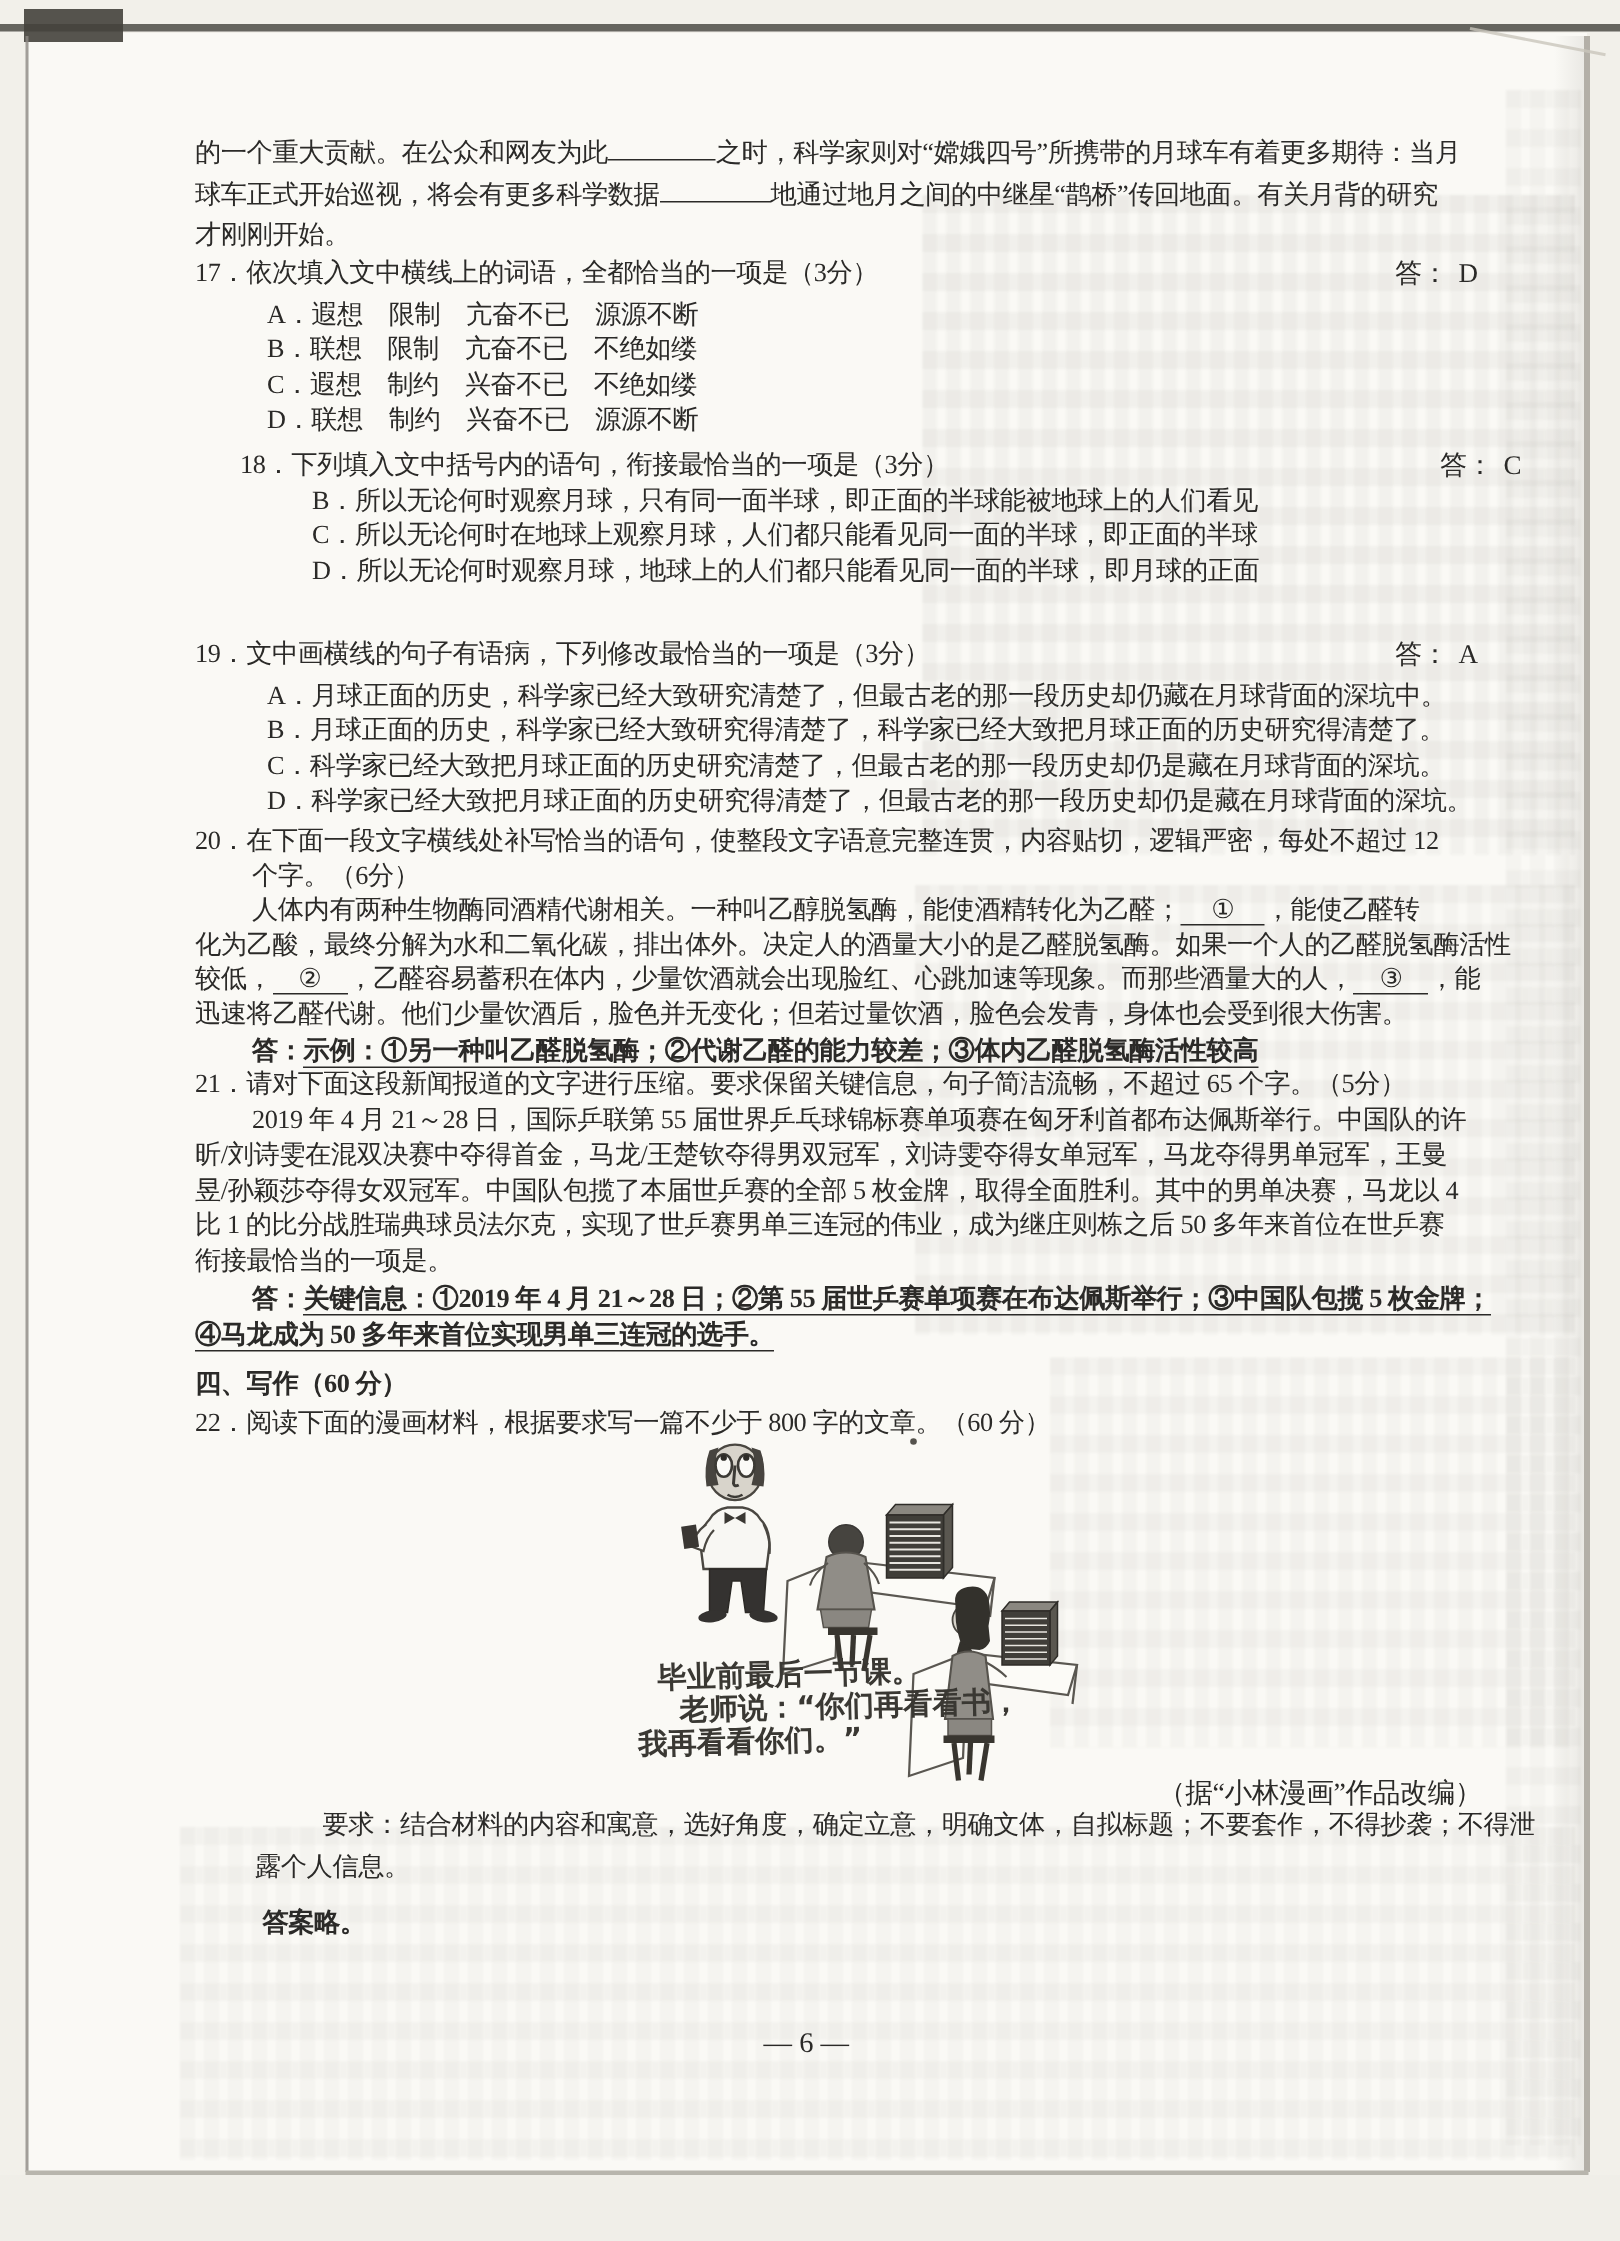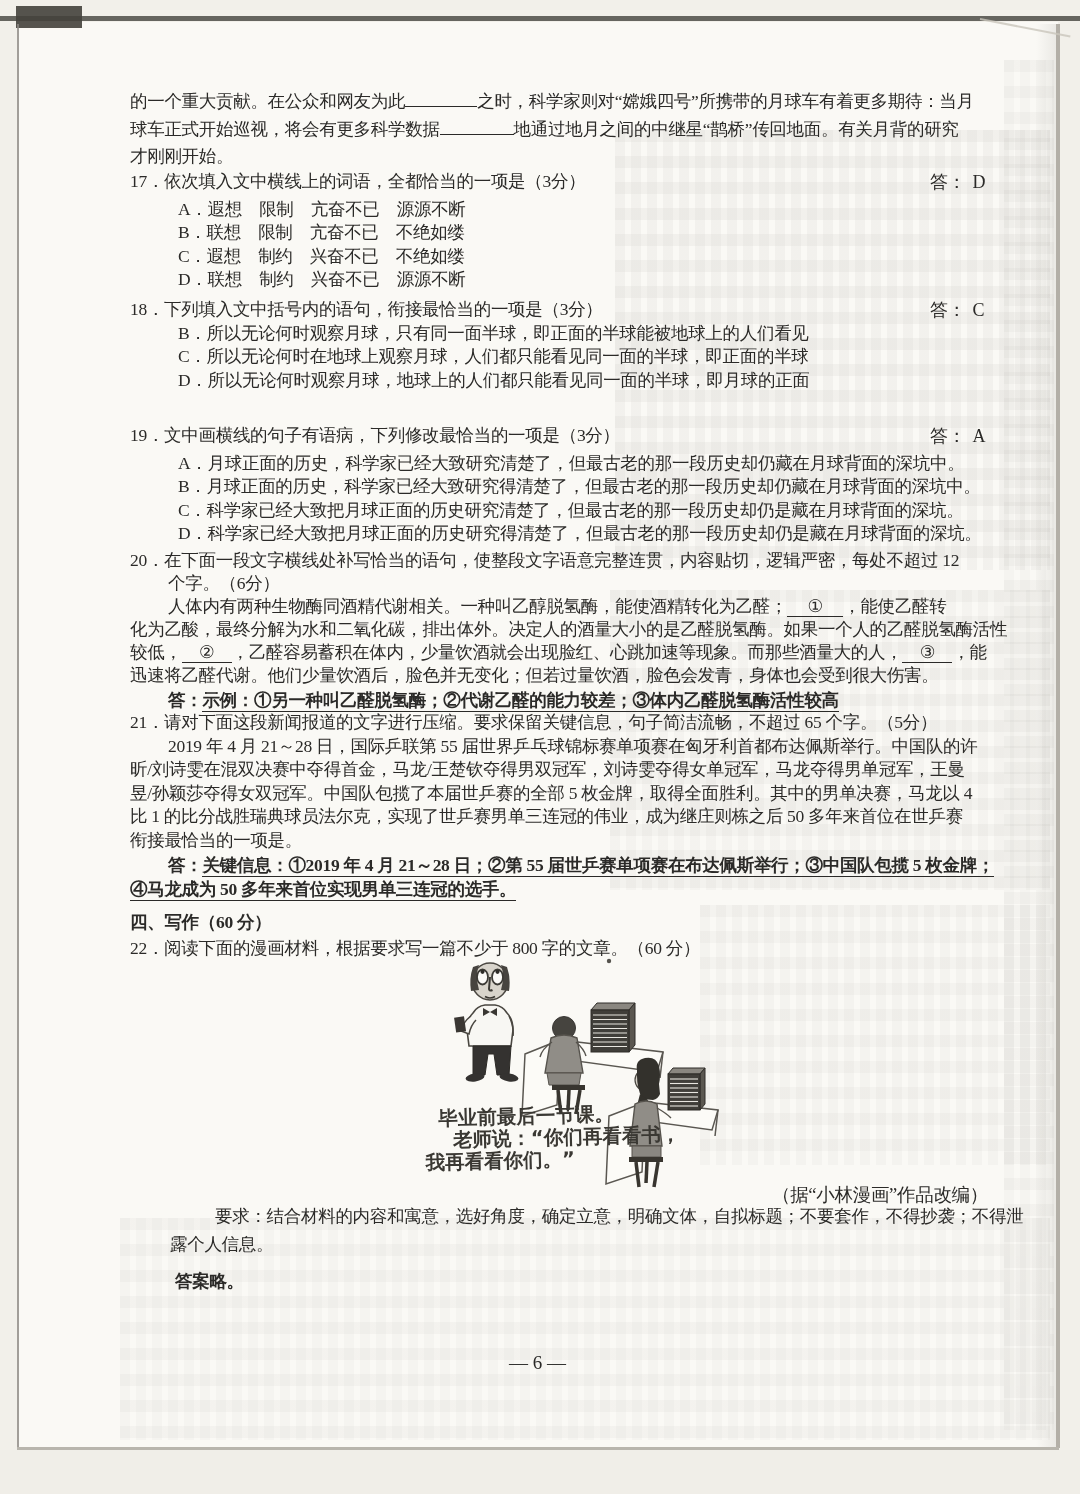--- a/index.html
+++ b/index.html
@@ -93,31 +93,31 @@
         <div class="tline"><span>才刚刚开始。</span></div>
       </div>
       <div class="tblock" style="top: 170px;">
         <div class="tline"><span>17．依次填入文中横线上的词语，全都恰当的一项是（3分）</span></div>
         <div class="tline" style="padding-left: 48px; margin-top: 4px;"><span>A．遐想　限制　亢奋不已　源源不断</span></div>
         <div class="tline" style="padding-left: 48px;"><span>B．联想　限制　亢奋不已　不绝如缕</span></div>
         <div class="tline" style="padding-left: 48px;"><span>C．遐想　制约　兴奋不已　不绝如缕</span></div>
         <div class="tline" style="padding-left: 48px;"><span>D．联想　制约　兴奋不已　源源不断</span></div>
         <div class="ans"><span>答：</span><span class="v">D</span></div>
       </div>
-      <div class="tblock" style="top: 298px;">
+      <div class="tblock" style="top: 298px; margin-left: 30px;">
         <div class="tline"><span>18．下列填入文中括号内的语句，衔接最恰当的一项是（3分）</span></div>
         <div class="tline" style="padding-left: 48px;"><span>B．所以无论何时观察月球，只有同一面半球，即正面的半球能被地球上的人们看见</span></div>
         <div class="tline" style="padding-left: 48px;"><span>C．所以无论何时在地球上观察月球，人们都只能看见同一面的半球，即正面的半球</span></div>
         <div class="tline" style="padding-left: 48px;"><span>D．所以无论何时观察月球，地球上的人们都只能看见同一面的半球，即月球的正面</span></div>
         <div class="ans"><span>答：</span><span class="v">C</span></div>
       </div>
       <div class="tblock" style="top: 424px;">
         <div class="tline"><span>19．文中画横线的句子有语病，下列修改最恰当的一项是（3分）</span></div>
         <div class="tline" style="padding-left: 48px; margin-top: 4px;"><span>A．月球正面的历史，科学家已经大致研究清楚了，但最古老的那一段历史却仍藏在月球背面的深坑中。</span></div>
-        <div class="tline" style="padding-left: 48px;"><span>B．月球正面的历史，科学家已经大致研究得清楚了，但最古老的那一段历史却仍藏在月球背面的深坑中。</span></div>
+        <div class="tline" style="padding-left: 48px;"><span>B．月球正面的历史，科学家已经大致研究得清楚了，科学家已经大致把月球正面的历史研究得清楚了。</span></div>
         <div class="tline" style="padding-left: 48px;"><span>C．科学家已经大致把月球正面的历史研究清楚了，但最古老的那一段历史却仍是藏在月球背面的深坑。</span></div>
         <div class="tline" style="padding-left: 48px;"><span>D．科学家已经大致把月球正面的历史研究得清楚了，但最古老的那一段历史却仍是藏在月球背面的深坑。</span></div>
         <div class="ans"><span>答：</span><span class="v">A</span></div>
       </div>
       <div class="tblock" style="top: 549px; line-height: 23px;">
         <div class="tline"><span>20．在下面一段文字横线处补写恰当的语句，使整段文字语意完整连贯，内容贴切，逻辑严密，每处不超过 12</span></div>
         <div class="tline" style="padding-left: 38px;"><span>个字。（6分）</span></div>
         <div class="tline" style="padding-left: 38px;"><span>人体内有两种生物酶同酒精代谢相关。一种叫乙醇脱氢酶，能使酒精转化为乙醛；</span><span class="blank" style="min-width: 56px;">①</span><span>，能使乙醛转</span></div>
         <div class="tline"><span>化为乙酸，最终分解为水和二氧化碳，排出体外。决定人的酒量大小的是乙醛脱氢酶。如果一个人的乙醛脱氢酶活性</span></div>
         <div class="tline"><span>较低，</span><span class="blank" style="min-width: 50px;">②</span><span>，乙醛容易蓄积在体内，少量饮酒就会出现脸红、心跳加速等现象。而那些酒量大的人，</span><span class="blank" style="min-width: 50px;">③</span><span>，能</span></div>

